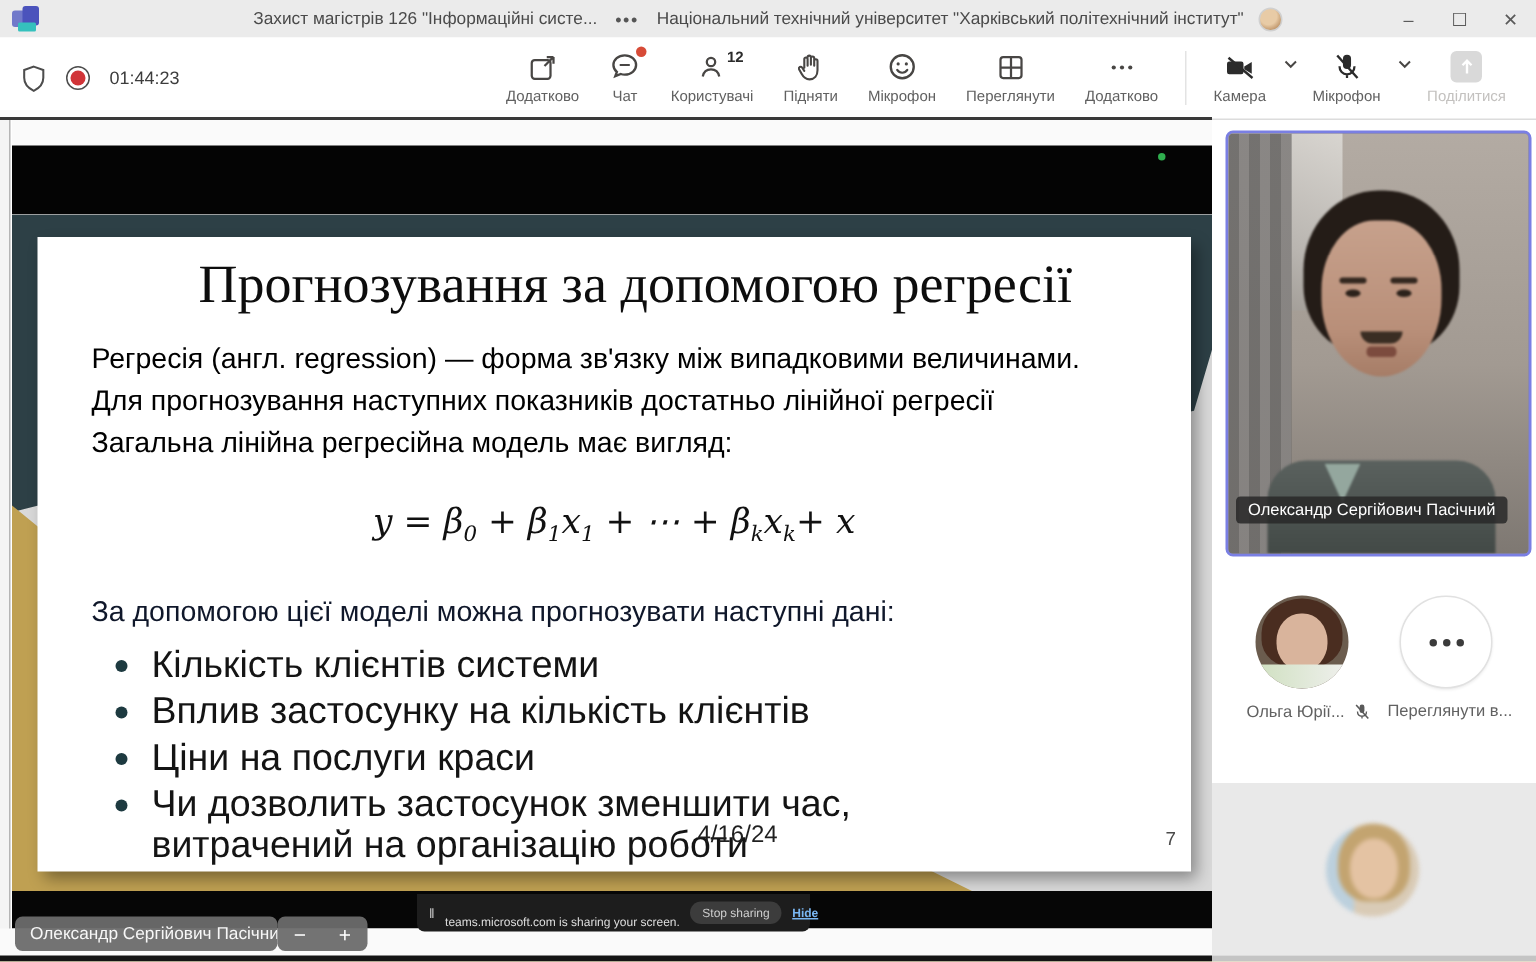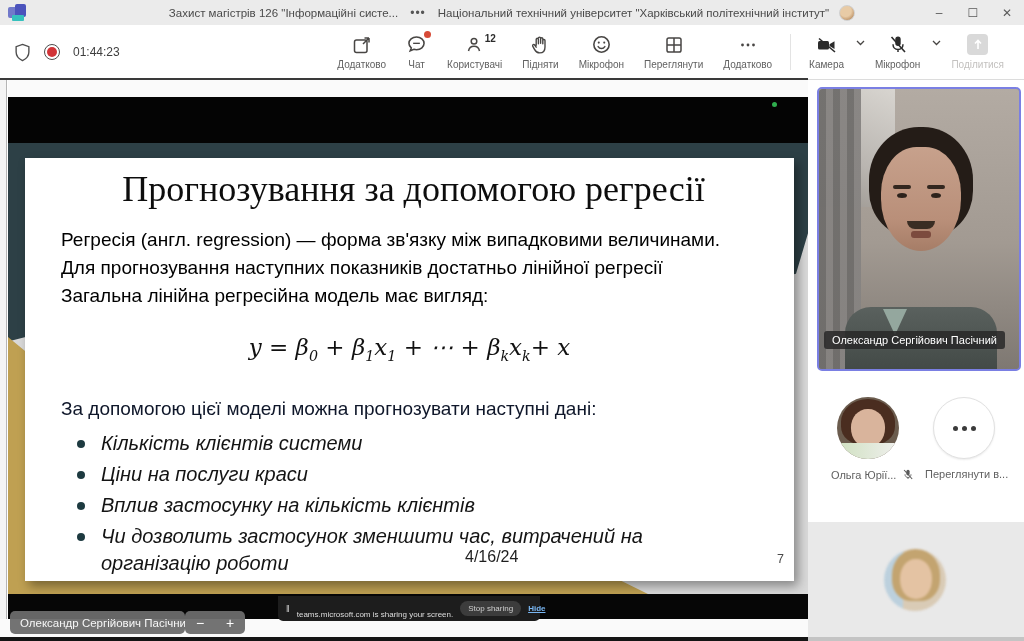--- a/index.html
+++ b/index.html
@@ -45,27 +45,27 @@
   .edge-strip { position:absolute; left:0; top:0; width:7px; height:556px; background:#f4f4f4; border-right:1px solid #b5b5b5; }
   .white-top { position:absolute; left:8px; top:0; width:800px; height:17px; background:#fafafa; }
   .black-top { position:absolute; left:8px; top:17px; width:800px; height:46px; background:#040404; }
   .green-dot { position:absolute; left:772px; top:22px; width:5px; height:5px; border-radius:50%; background:#2fae4e; }
   .presentation { position:absolute; left:8px; top:63px; width:800px; height:451px; background:#d9d9d9; overflow:hidden; }
   .bg-teal { position:absolute; inset:0; background:#2d4046;
     clip-path:polygon(0 0, 100% 0, 100% 20%, 98.5% 29%, 96% 30%, 2.2% 43%, 0 44%); }
   .bg-gold { position:absolute; inset:0; background:#bfa052;
     clip-path:polygon(0 43%, 2.4% 46.5%, 2.4% 93%, 72% 93%, 80% 100%, 0 100%); }
   .slide { position:absolute; left:17px; top:15px; width:769px; height:423px; background:#fff; box-shadow:4px 5px 10px rgba(0,0,0,.38); }
-  .slide-title { position:absolute; top:10px; left:4px; width:100%; text-align:center; font-family:"Liberation Serif", serif; font-size:36px; color:#0d0d0d; }
+  .slide-title { position:absolute; top:10px; left:14px; width:100%; text-align:center; font-family:"Liberation Serif", serif; font-size:36px; color:#0d0d0d; }
   .slide-para { position:absolute; top:68px; left:36px; width:664px; font-size:19px; line-height:28px; color:#000000; }
   .formula { position:absolute; top:176px; left:0; width:100%; text-align:center; font-family:"DejaVu Serif", serif; font-style:italic; font-size:23px; color:#111; }
   .formula sub { font-size:62%; font-style:italic; }
   .slide-lead { position:absolute; top:240px; left:36px; width:664px; font-size:19px; color:#0f172a; }
   .bullets { position:absolute; top:272px; left:40px; list-style:none; }
-  .bullets li { position:relative; padding-left:36px; margin-bottom:4px; font-size:20px; line-height:27px; max-width:595px; color:#141414;font-style:italic; }
+  .bullets li { position:relative; padding-left:36px; margin-bottom:4px; font-size:25px; line-height:27px; max-width:595px; color:#141414; }
   .bullets li::before { content:""; position:absolute; left:12px; top:10px; width:8px; height:8px; border-radius:50%; background:#1d3a40; }
   .slide-date { position:absolute; top:390px; left:440px; font-size:16px; color:#1f1f1f;text-align:center; }
   .slide-page { position:absolute; top:394px; right:10px; font-size:12.5px; color:#4a4a4a; }
   .black-bottom { position:absolute; left:8px; top:514px; width:800px; height:25px; background:#060606; }
   .white-bottom { position:absolute; left:0; top:539px; width:808px; height:18px; background:#fafafa; }
   .dark-bottom { position:absolute; left:0; top:557px; width:808px; height:4px; background:#141414; }
 
   
   .presenter-pill { position:absolute; left:10px; top:531px; height:23px; max-width:175px; background:rgba(108,108,108,.95); color:#f7f7f7; font-size:11.5px; border-radius:5px; display:flex; align-items:center; padding:0 10px; white-space:nowrap; overflow:hidden; }
   .zoom-pill { position:absolute; left:185px; top:531px; width:60px; height:23px; background:rgba(108,108,108,.95); border-radius:5px; display:flex; align-items:center; justify-content:space-around; color:#fff; }
@@ -283,22 +283,22 @@
       <div class="bg-teal"></div>
       <div class="bg-gold"></div>
 
       <div class="slide">
         <div class="slide-title">Прогнозування за допомогою регресії</div>
         <div class="slide-para">Регресія (англ. regression) — форма зв'язку між випадковими величинами. Для прогнозування наступних показників достатньо лінійної регресії Загальна лінійна регресійна модель має вигляд:</div>
         <div class="formula"><span>y = β</span><sub>0</sub><span> + β</span><sub>1</sub><span>x</span><sub>1</sub><span> + ⋯ + β</span><sub>k</sub><span>x</span><sub>k</sub><span>+ x</span></div>
         <div class="slide-lead">За допомогою цієї моделі можна прогнозувати наступні дані:</div>
         <ul class="bullets">
           <li>Кількість клієнтів системи</li>
+          <li>Вплив застосунку на кількість клієнтів</li>
           <li>Ціни на послуги краси</li>
-          <li>Вплив застосунку на кількість клієнтів</li>
           <li>Чи дозволить застосунок зменшити час, витрачений на організацію роботи</li>
         </ul>
         <div class="slide-date">4/16/24</div>
         <div class="slide-page">7</div>
       </div>
     </div>
 
     <div class="black-bottom"></div>
     <div class="white-bottom"></div>
     <div class="dark-bottom"></div>

